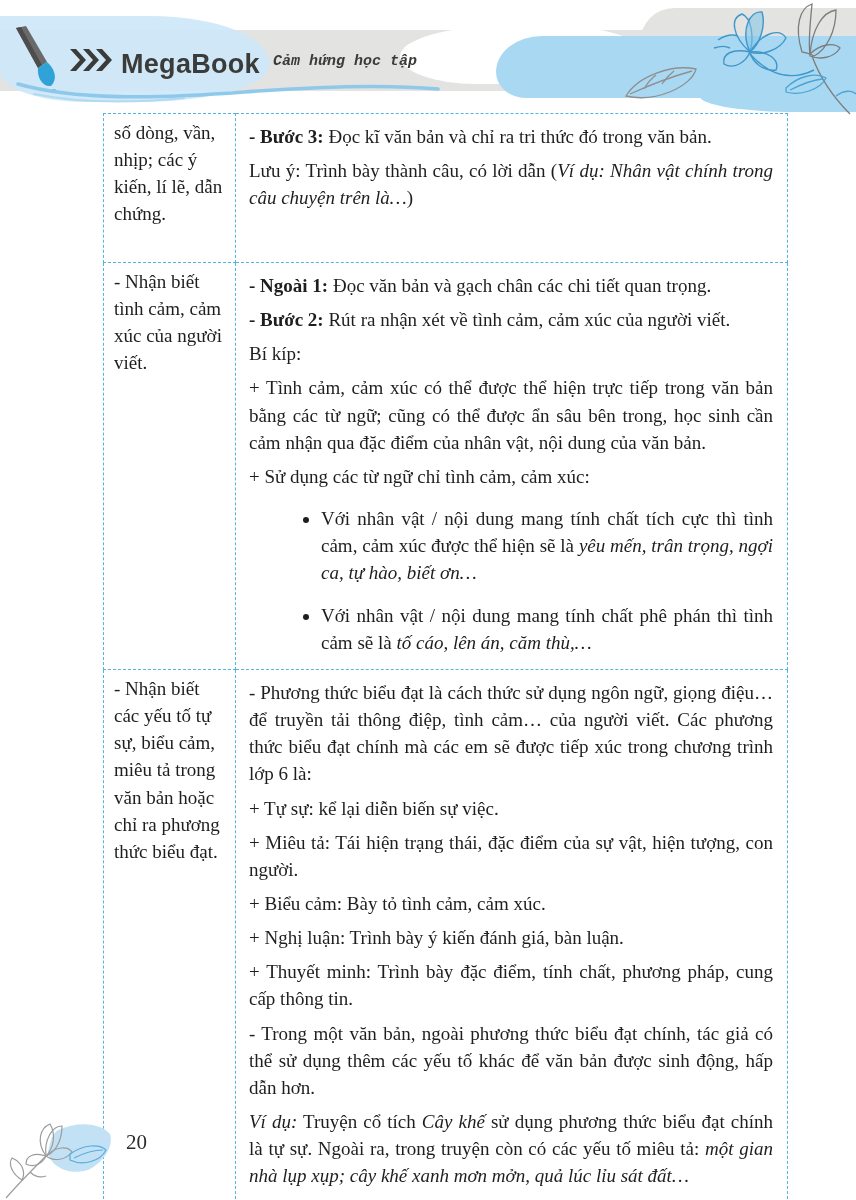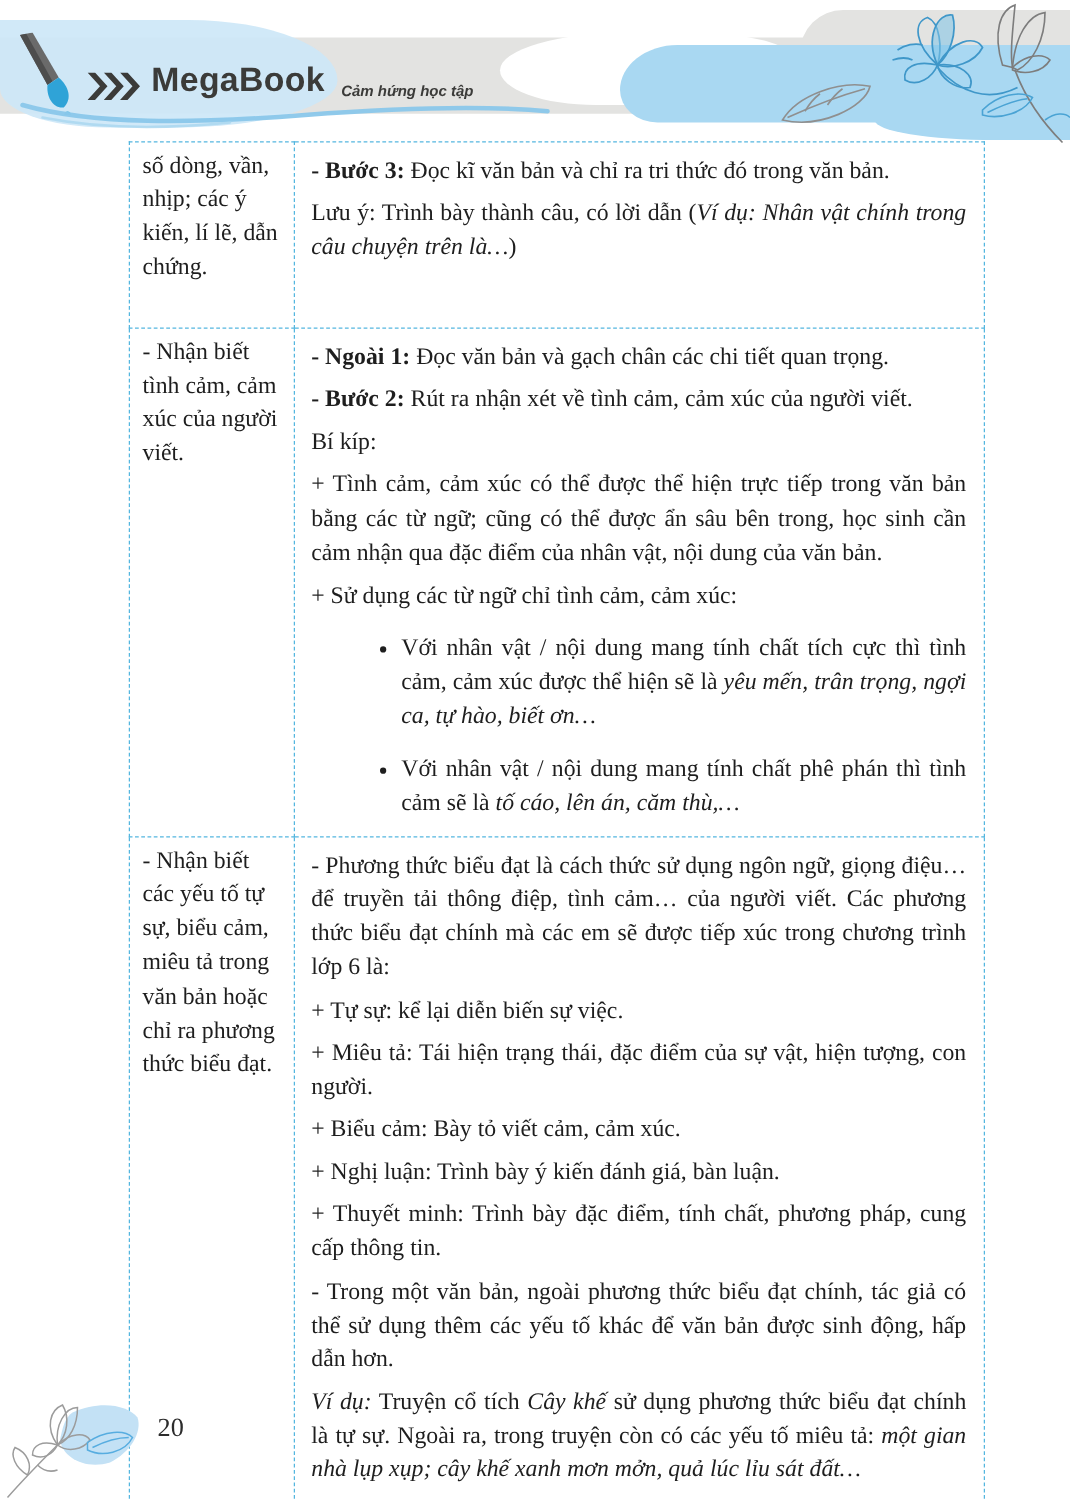--- a/index.html
+++ b/index.html
@@ -15,23 +15,23 @@
     position:relative;width:856px;height:1200px;background:#ffffff;overflow:hidden;
     font-family:"Liberation Serif","DejaVu Serif",serif;color:var(--ink);
   }
   
   .band-gray{position:absolute;left:0;top:30px;width:856px;height:61px;background:var(--band-gray);}
   .band-gray-right{position:absolute;left:640px;top:8px;width:216px;height:50px;background:var(--band-gray);border-radius:40px 0 0 18px;}
   .band-blotch{position:absolute;left:400px;top:26px;width:240px;height:58px;background:#ffffff;border-radius:55% 45% 60% 40%/65% 55% 45% 60%;}
   .band-blue{position:absolute;left:496px;top:36px;width:360px;height:62px;background:var(--band-blue);border-radius:46px 0 0 30px/36px 0 0 26px;}
   .band-blue-bump{position:absolute;left:700px;top:86px;width:160px;height:26px;background:var(--band-blue);border-radius:0 0 0 60%;}
   .splash-left{position:absolute;left:0;top:16px;width:270px;height:86px;background:var(--splash-blue);opacity:.92;border-radius:0 55% 60% 40%/0 70% 55% 45%;}
-  .logo-row{position:absolute;left:70px;top:49px;display:flex;align-items:flex-end;gap:9px;}
+  .logo-row{position:absolute;left:70px;top:49px;display:flex;align-items:flex-start;gap:9px;}
   .brand-text{font-family:"Liberation Sans",sans-serif;font-weight:700;font-size:27px;color:var(--brand);letter-spacing:.3px;}
-  .tagline-text{font-family:Liberation Sans, sans-serif;font-style:italic;font-weight:700;font-size:12px;color:var(--brand);margin-left:4px;padding-top:4px;}
+  .tagline-text{font-family:Liberation Mono, monospace;font-style:italic;font-weight:700;font-size:15px;color:var(--brand);margin-left:4px;padding-top:4px;}
   .svg-abs{position:absolute;}
   
   .content-table{position:absolute;left:103px;top:113px;width:685px;border-collapse:collapse;}
   .content-table td{border:1px dashed var(--border-blue);vertical-align:top;}
   .left-cell{width:113px;padding:5px 8px 6px 10px;font-size:19px;line-height:1.43;}
   .right-cell{padding:2px 14px 6px 13px;font-size:19px;line-height:1.43;}
   .right-cell p{margin:7px 0;text-align:justify;}
   .right-cell ul{margin:5px 0 7px;padding-left:72px;list-style:disc;}
   .right-cell li{text-align:justify;margin:15px 0 5px;}
   .seg-b{font-weight:bold;margin-top:47px;}
@@ -137,21 +137,21 @@
           </td>
         </tr>
         <tr>
           <td class="left-cell" style="height: 472px;">
             <div>- Nhận biết các yếu tố tự sự, biểu cảm, miêu tả trong văn bản hoặc chỉ ra phương thức biểu đạt.</div>
           </td>
           <td class="right-cell">
             <p><span>- Phương thức biểu đạt là cách thức sử dụng ngôn ngữ, giọng điệu… để truyền tải thông điệp, tình cảm… của người viết. Các phương thức biểu đạt chính mà các em sẽ được tiếp xúc trong chương trình lớp 6 là:</span></p>
             <p><span>+ Tự sự: kể lại diễn biến sự việc.</span></p>
             <p><span>+ Miêu tả: Tái hiện trạng thái, đặc điểm của sự vật, hiện tượng, con người.</span></p>
-            <p><span>+ Biểu cảm: Bày tỏ viết cảm, cảm xúc.</span></p>
+            <p><span>+ Biểu cảm: Bày tỏ tình cảm, cảm xúc.</span></p>
             <p><span>+ Nghị luận: Trình bày ý kiến đánh giá, bàn luận.</span></p>
             <p><span>+ Thuyết minh: Trình bày đặc điểm, tính chất, phương pháp, cung cấp thông tin.</span></p>
             <p><span>- Trong một văn bản, ngoài phương thức biểu đạt chính, tác giả có thể sử dụng thêm các yếu tố khác để văn bản được sinh động, hấp dẫn hơn.</span></p>
             <p><span class="seg-i">Ví dụ:</span><span> Truyện cổ tích </span><span class="seg-i">Cây khế</span><span> sử dụng phương thức biểu đạt chính là tự sự. Ngoài ra, trong truyện còn có các yếu tố miêu tả: </span><span class="seg-i">một gian nhà lụp xụp; cây khế xanh mơn mởn, quả lúc lỉu sát đất…</span></p>
           </td>
         </tr>
       </tbody>
   </table>
 
   <svg class="svg-abs" style="left:0px;top:1118px;" width="140" height="82" viewBox="0 0 140 82">

